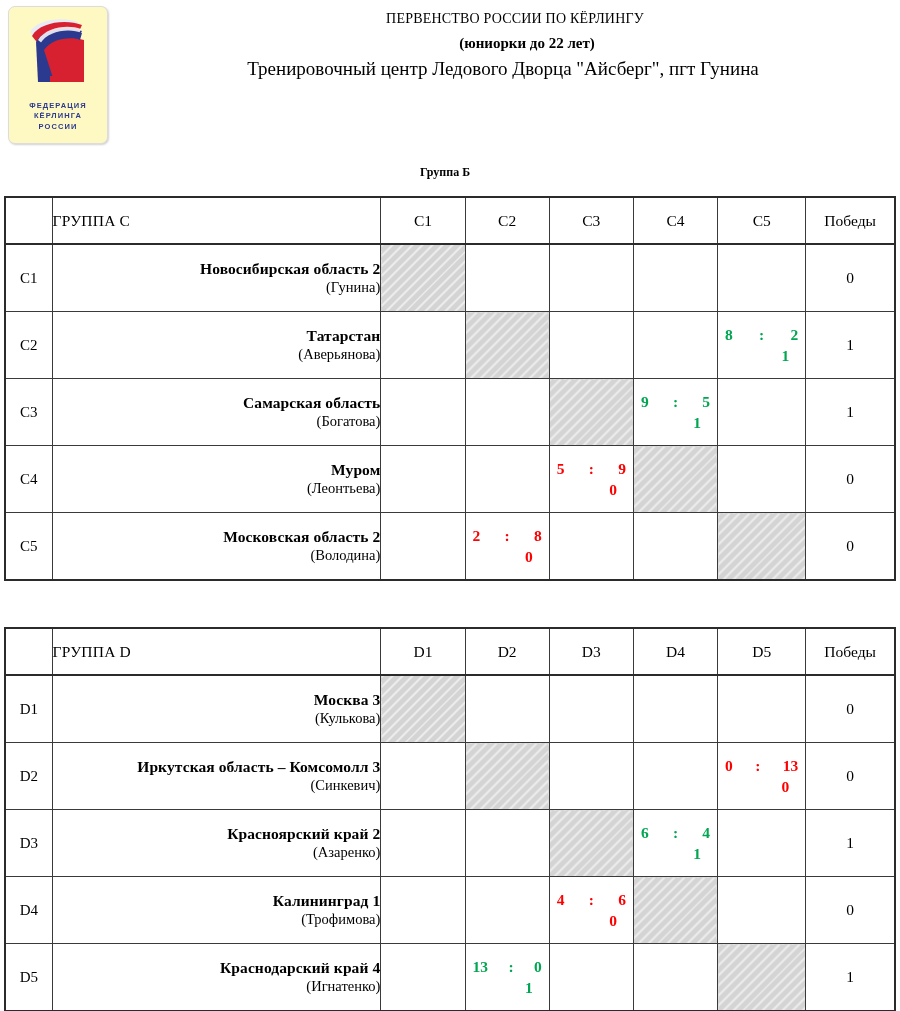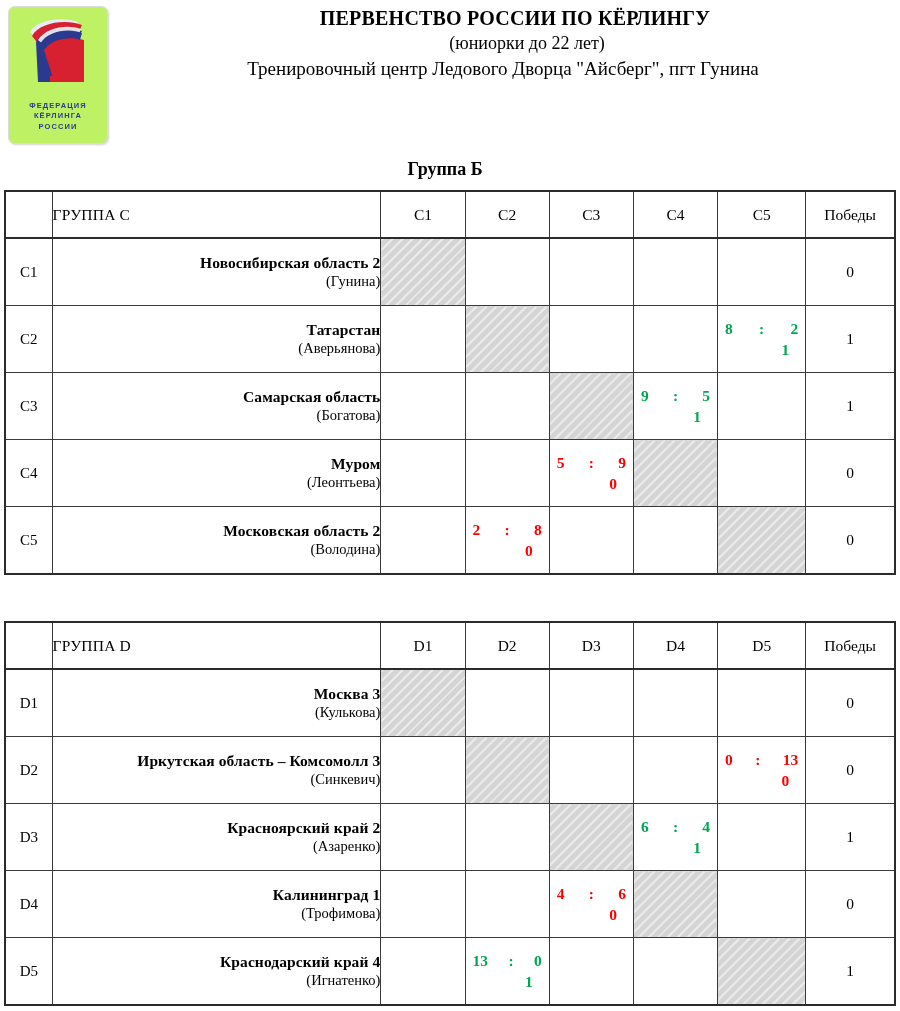--- a/index.html
+++ b/index.html
@@ -20,21 +20,21 @@
   .header {
     position: relative;
     height: 150px;
   }
   .logo-box {
     position: absolute;
     left: 8px;
     top: 6px;
     width: 98px;
     height: 136px;
-    background: #bef264;
+    background: #fef9c3;
     border: 1px solid #dcdcdc;
     border-radius: 7px;
     box-shadow: 1px 1px 2px rgba(0,0,0,0.18);
     overflow: hidden;
   }
   .logo-mark {
     position: absolute;
     left: 50%;
     top: 9px;
     transform: translateX(-50%);
@@ -56,46 +56,46 @@
   }
 
   .titles {
     position: absolute;
     left: 110px;
     right: 4px;
     top: 6px;
     text-align: center;
   }
   .title-main {
-    font-size: 20px;
-    font-weight: bold;
+    font-size: 14px;
+    font-weight: normal;
     line-height: 25px;
     letter-spacing: 0.2px;
     margin-left: 24px;
   }
   .title-sub {
-    font-size: 18px;
-    font-weight: normal;
+    font-size: 15px;
+    font-weight: bold;
     line-height: 25px;
     margin-left: 48px;
   }
   .title-venue {
     font-size: 19px;
     line-height: 26px;
   }
   .title-dates {
     font-size: 19px;
     line-height: 26px;
   }
 
   .group-heading {
     text-align: center;
-    font-size: 18px;
-    font-weight: bold;
-    margin: 1px;
+    font-size: 12px;
+    font-weight: bold;
+    margin: 7px;
     padding-top: 8px;
     padding-bottom: 9px;
     padding-right: 10px;
   }
 
   
   .table-wrap {
     padding: 0 4px;
     box-sizing: border-box;
     width: 726px;

